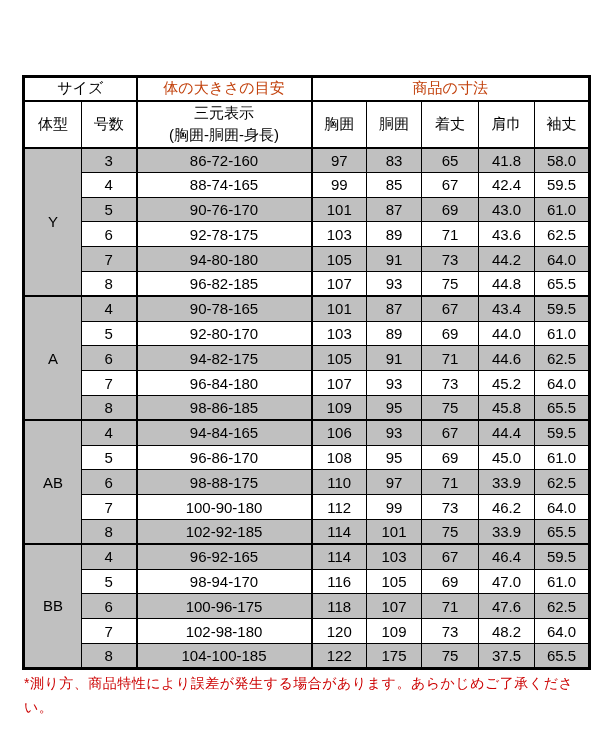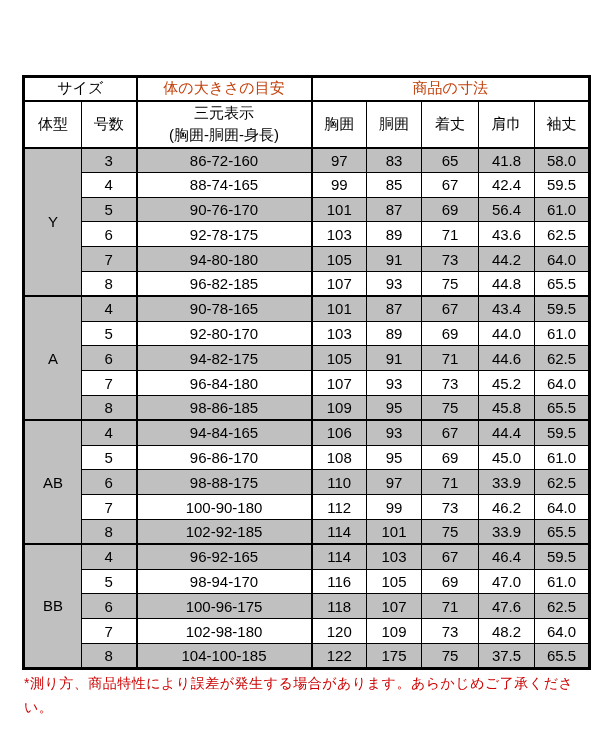--- a/index.html
+++ b/index.html
@@ -117,21 +117,21 @@
           <td>67</td>
           <td>42.4</td>
           <td>59.5</td>
         </tr>
         <tr class="shaded">
           <td>5</td>
           <td class="gl">90-76-170</td>
           <td class="gl">101</td>
           <td>87</td>
           <td>69</td>
-          <td>56.4</td>
+          <td>43.0</td>
           <td>61.0</td>
         </tr>
         <tr>
           <td>6</td>
           <td class="gl">92-78-175</td>
           <td class="gl">103</td>
           <td>89</td>
           <td>71</td>
           <td>43.6</td>
           <td>62.5</td>

